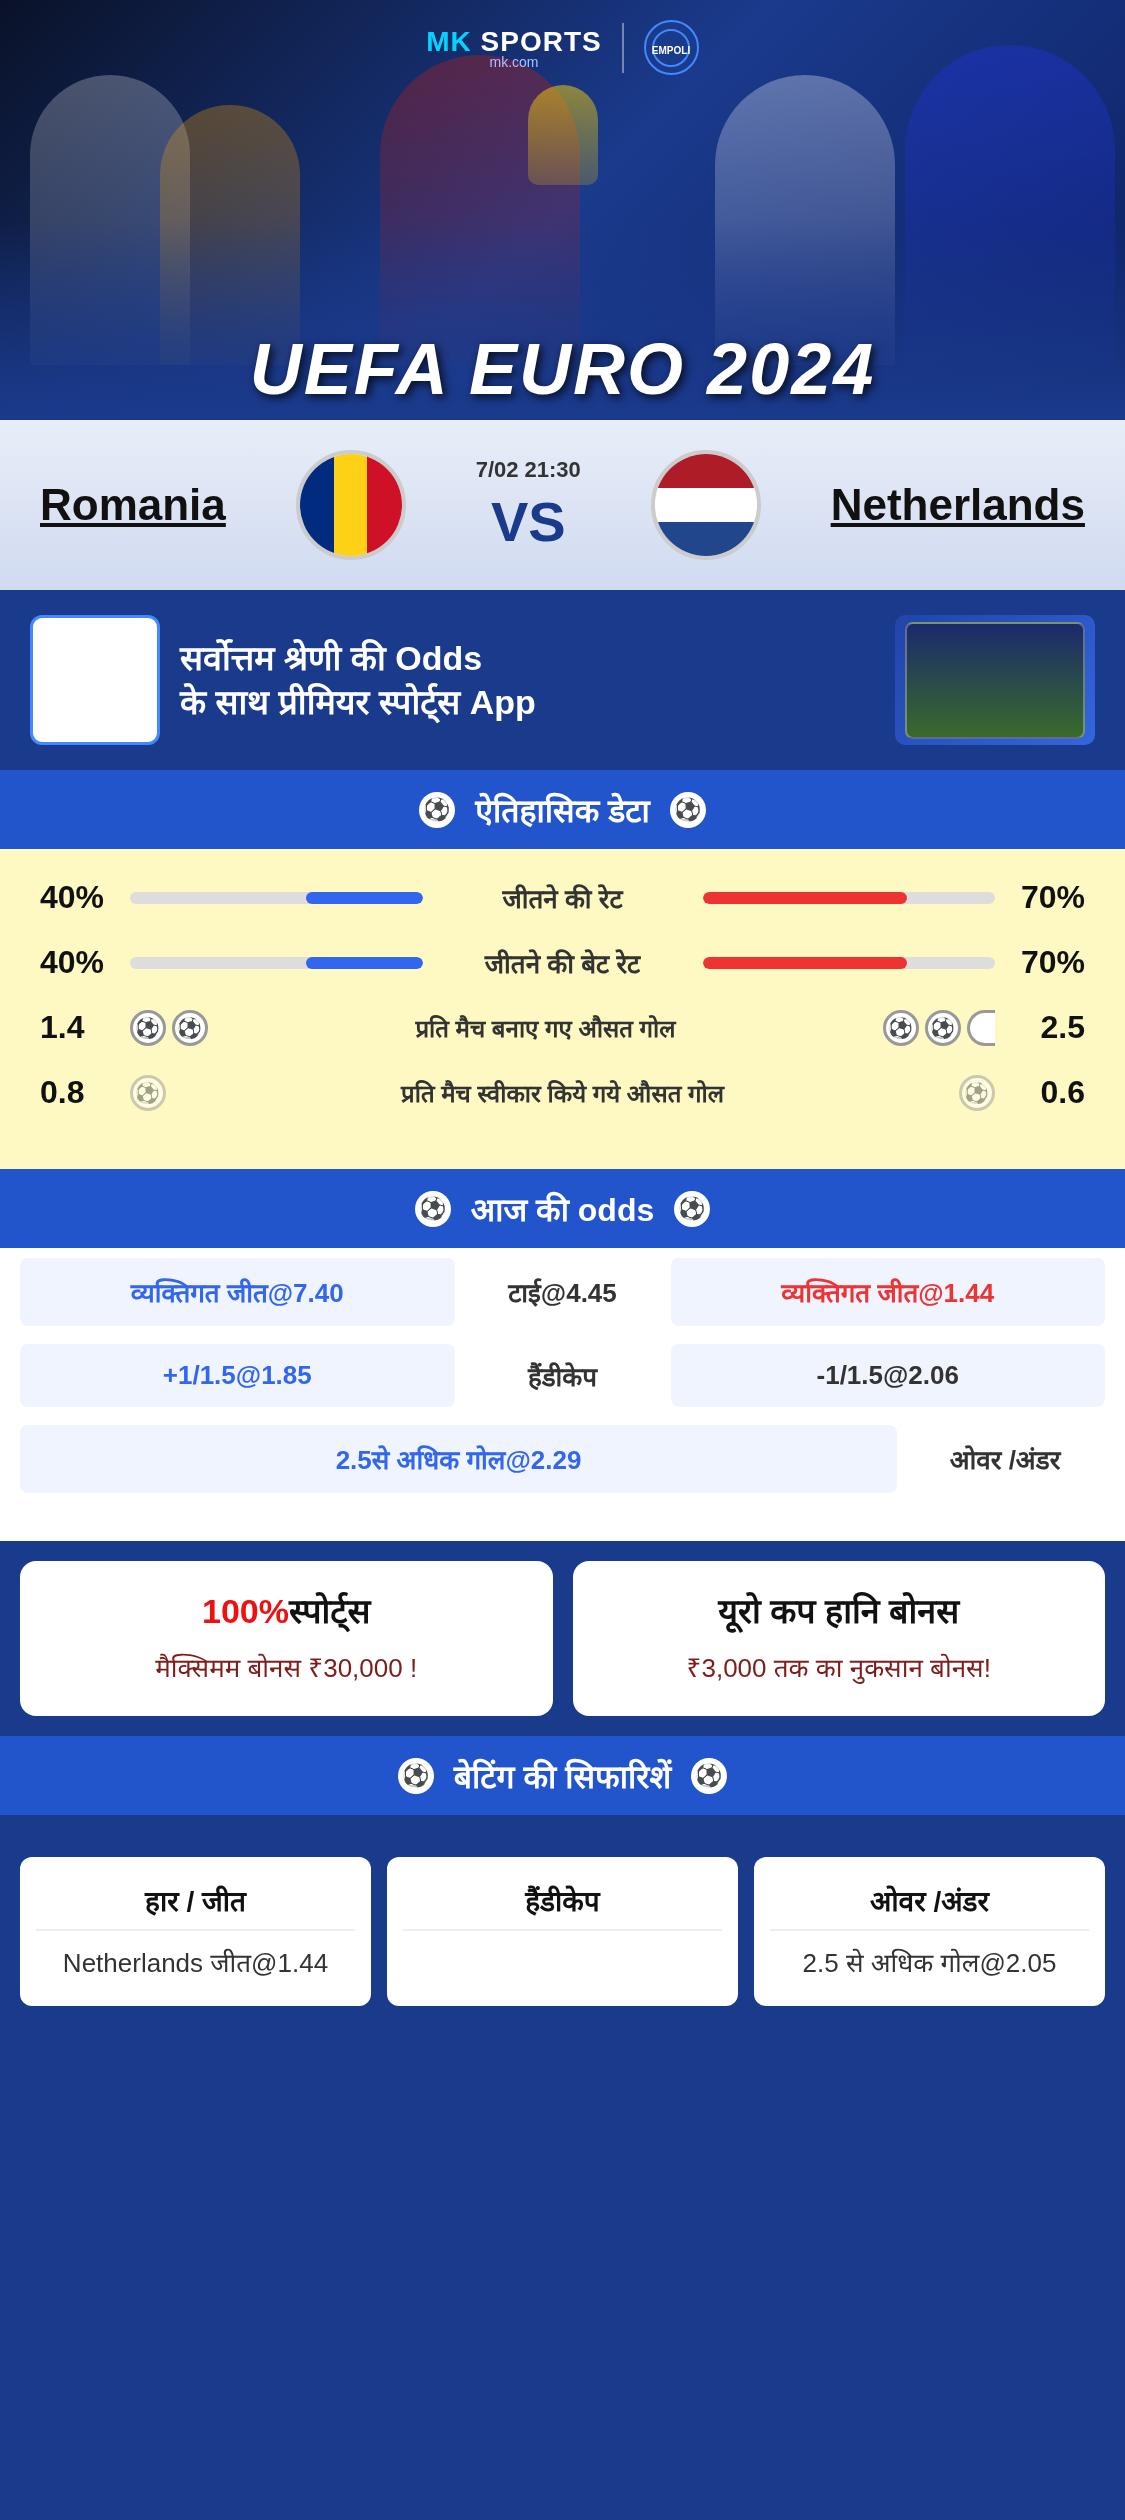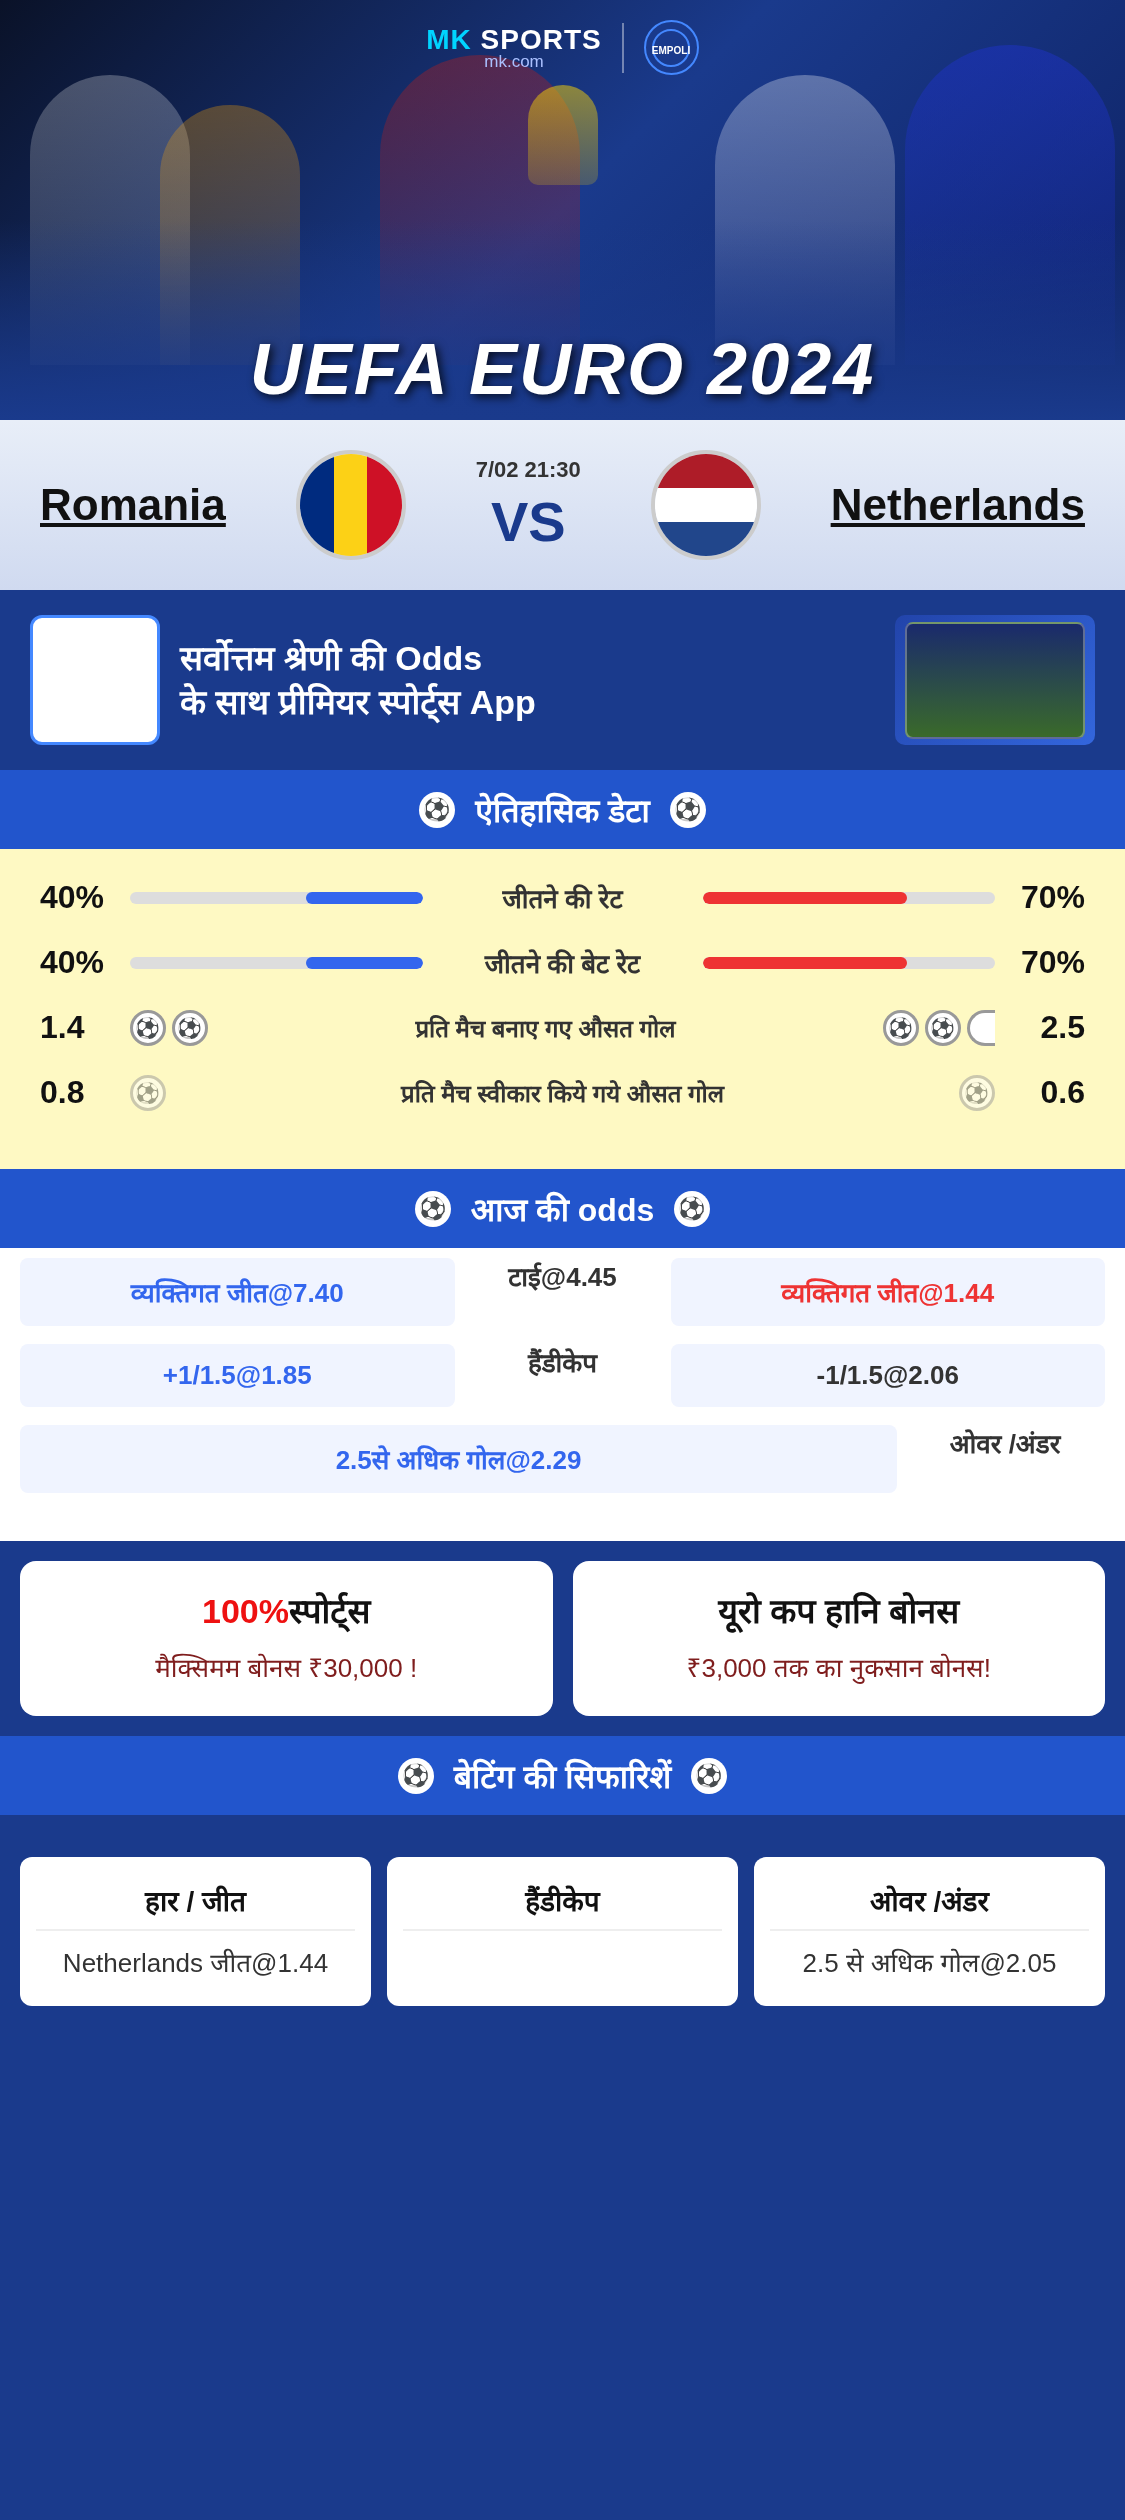--- a/index.html
+++ b/index.html
@@ -51,21 +51,21 @@
       color: white;
       font-size: 28px;
       font-weight: 900;
       letter-spacing: 1px;
     }
     .mk-logo-text span {
       color: #00d4ff;
     }
     .mk-logo-sub {
       color: #aac0ff;
-      font-size: 17px;
+      font-size: 14px;
       display: block;
       text-align: center;
       margin-top: -4px;
     }
     .divider-logo {
       width: 2px;
       height: 50px;
       background: rgba(255,255,255,0.4);
     }
     .club-badge {
@@ -314,21 +314,21 @@
       color: #333;
     }
 
     
     .odds-section {
       background: white;
       padding: 10px 20px 30px;
     }
     .odds-row {
       display: flex;
-      align-items: flex-start;
+      align-items: center;
       margin-bottom: 18px;
       gap: 8px;
     }
     .odds-left {
       flex: 1;
       background: #f0f4ff;
       border-radius: 8px;
       padding: 16px 18px;
       text-align: center;
       font-size: 26px;

